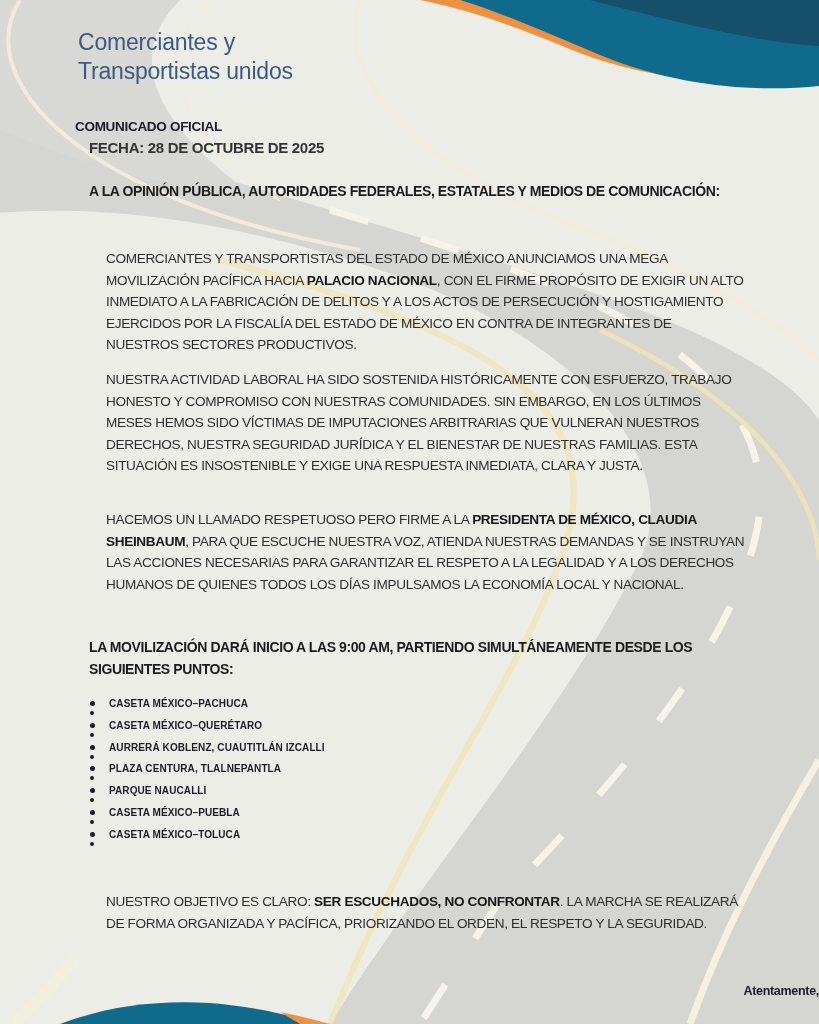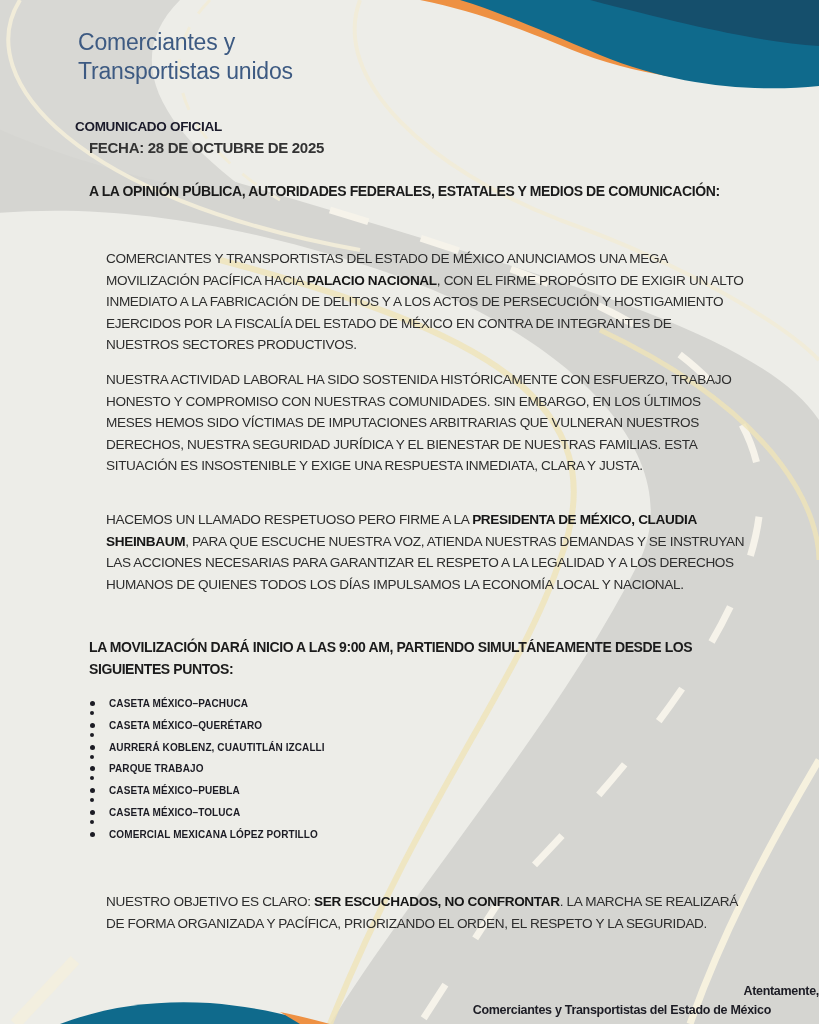--- a/index.html
+++ b/index.html
@@ -94,23 +94,22 @@
   <div class="para p2">NUESTRA ACTIVIDAD LABORAL HA SIDO SOSTENIDA HISTÓRICAMENTE CON ESFUERZO, TRABAJO HONESTO Y COMPROMISO CON NUESTRAS COMUNIDADES. SIN EMBARGO, EN LOS ÚLTIMOS MESES HEMOS SIDO VÍCTIMAS DE IMPUTACIONES ARBITRARIAS QUE VULNERAN NUESTROS DERECHOS, NUESTRA SEGURIDAD JURÍDICA Y EL BIENESTAR DE NUESTRAS FAMILIAS. ESTA SITUACIÓN ES INSOSTENIBLE Y EXIGE UNA RESPUESTA INMEDIATA, CLARA Y JUSTA.</div>
 
   <div class="para p3"><span>HACEMOS UN LLAMADO RESPETUOSO PERO FIRME A LA </span><b>PRESIDENTA DE MÉXICO, CLAUDIA SHEINBAUM</b><span>, PARA QUE ESCUCHE NUESTRA VOZ, ATIENDA NUESTRAS DEMANDAS Y SE INSTRUYAN LAS ACCIONES NECESARIAS PARA GARANTIZAR EL RESPETO A LA LEGALIDAD Y A LOS DERECHOS HUMANOS DE QUIENES TODOS LOS DÍAS IMPULSAMOS LA ECONOMÍA LOCAL Y NACIONAL.</span></div>
 
   <div class="mov">LA MOVILIZACIÓN DARÁ INICIO A LAS 9:00 AM, PARTIENDO SIMULTÁNEAMENTE DESDE LOS SIGUIENTES PUNTOS:</div>
 
   <ul class="points">
     <li><span class="dot"></span><span class="dot2"></span><span>CASETA MÉXICO–PACHUCA</span></li>
     <li><span class="dot"></span><span class="dot2"></span><span>CASETA MÉXICO–QUERÉTARO</span></li>
     <li><span class="dot"></span><span class="dot2"></span><span>AURRERÁ KOBLENZ, CUAUTITLÁN IZCALLI</span></li>
-    <li><span class="dot"></span><span class="dot2"></span><span>PARQUE TRABAJO</span></li>
+    <li><span class="dot"></span><span class="dot2"></span><span>PLAZA CENTURA, TLALNEPANTLA</span></li>
+    <li><span class="dot"></span><span class="dot2"></span><span>PARQUE NAUCALLI</span></li>
     <li><span class="dot"></span><span class="dot2"></span><span>CASETA MÉXICO–PUEBLA</span></li>
     <li><span class="dot"></span><span class="dot2"></span><span>CASETA MÉXICO–TOLUCA</span></li>
-    <li><span class="dot"></span><span>COMERCIAL MEXICANA LÓPEZ PORTILLO</span></li>
   </ul>
 
   <div class="para p4"><span>NUESTRO OBJETIVO ES CLARO: </span><b>SER ESCUCHADOS, NO CONFRONTAR</b><span>. LA MARCHA SE REALIZARÁ DE FORMA ORGANIZADA Y PACÍFICA, PRIORIZANDO EL ORDEN, EL RESPETO Y LA SEGURIDAD.</span></div>
 
   <div class="sign sign1">Atentamente,</div>
-  <div class="sign sign2">Comerciantes y Transportistas del Estado de México</div>
 </div>
 
 </body></html>

